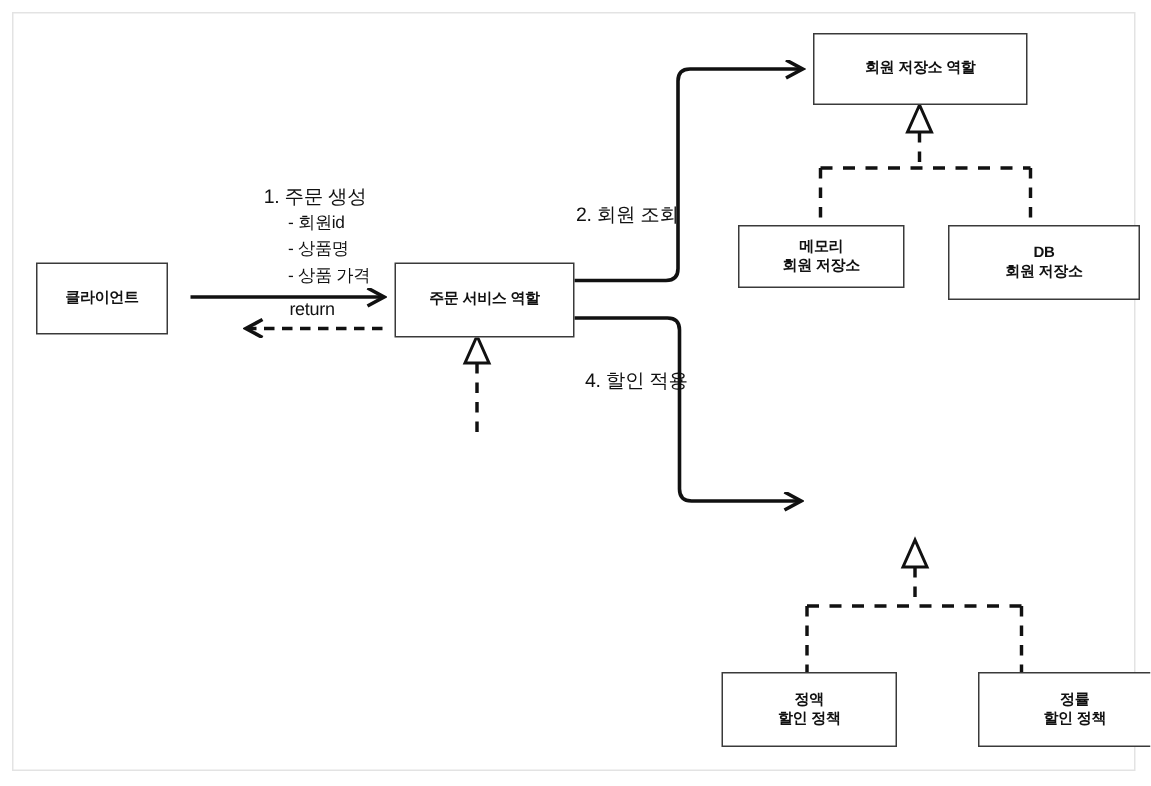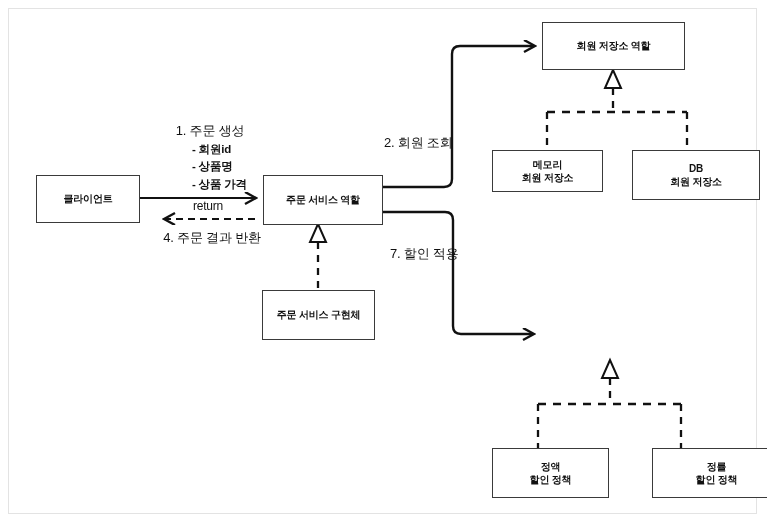--- a/index.html
+++ b/index.html
@@ -54,21 +54,21 @@
     font-weight: normal;
     font-size: 13px;
     color: #111111;
     white-space: pre;
     letter-spacing: -0.2px;
   }
   .lbl.center { text-align: center; }
   .lbl.small { font-size: 12px; font-weight: normal; }
   .lbl.sub {
     font-size: 11.5px;
-    font-weight: bold;
+    font-weight: normal;
     text-align: left;
     line-height: 1.5;
   }
 </style>
 </head>
 <body>
 
 <div id="canvas">
 
   <div id="frame"></div>
@@ -114,64 +114,60 @@
 
     <g>
       <polygon points="610,360 602,378 618,378" fill="#ffffff" stroke="#111111" stroke-width="2"></polygon>
       <path d="M610,378 L610,404" stroke="#111111" stroke-width="2.3" stroke-dasharray="7,6"></path>
       <path d="M538,404 L681,404" stroke="#111111" stroke-width="2.3" stroke-dasharray="8,7"></path>
       <path d="M538,404 L538,448" stroke="#111111" stroke-width="2.3" stroke-dasharray="7,6"></path>
       <path d="M681,404 L681,448" stroke="#111111" stroke-width="2.3" stroke-dasharray="7,6"></path>
     </g>
   </svg>
 
-  <div class="node" style="left:36px; top:175px; width:104px; height:48px;">
+  <div class="node" style="left:24px; top:175px; width:88px; height:48px;">
     <span class="lines">클라이언트</span>
   </div>
 
   <div class="node" style="left:263px; top:175px; width:120px; height:50px;">
     <span class="lines">주문 서비스 역할</span>
   </div>
 
-  <div class="node" style="left:262px; top:290px; width:113px; height:50px;">
-    <span class="lines">주문 서비스 구현체</span>
-  </div>
 
   <div class="node" style="left:542px; top:22px; width:143px; height:48px;">
     <span class="lines">회원 저장소 역할</span>
   </div>
 
   <div class="node" style="left:492px; top:150px; width:111px; height:42px;">
     <span class="lines">메모리
 회원 저장소</span>
   </div>
 
   <div class="node" style="left:632px; top:150px; width:128px; height:50px;">
     <span class="lines">DB
 회원 저장소</span>
   </div>
 
 
-  <div class="node" style="left:492px; top:448px; width:117px; height:50px;">
+  <div class="node" style="left:481px; top:448px; width:117px; height:50px;">
     <span class="lines">정액
 할인 정책</span>
   </div>
 
   <div class="node" style="left:652px; top:448px; width:129px; height:50px;">
     <span class="lines">정률
 할인 정책</span>
   </div>
 
   <div class="lbl center" style="left:150px; top:122px; width:120px;">1. 주문 생성</div>
 
   <div class="lbl sub" style="left:192px; top:141px; width:110px;">- 회원id
 - 상품명
 - 상품 가격</div>
 
   <div class="lbl small center" style="left:165px; top:199px; width:86px;">return</div>
 
-  <div class="lbl center" style="left:140px; top:229px; width:144px;">4. 주문 결과 반환</div>
 
   <div class="lbl" style="left:384px; top:134px;">2. 회원 조회</div>
 
-  <div class="lbl" style="left:390px; top:245px;">7. 할인 적용</div>
+  <div class="lbl" style="left:390px; top:245px;">4. 할인 적용</div>
 
 </div>
 
 </body></html>

